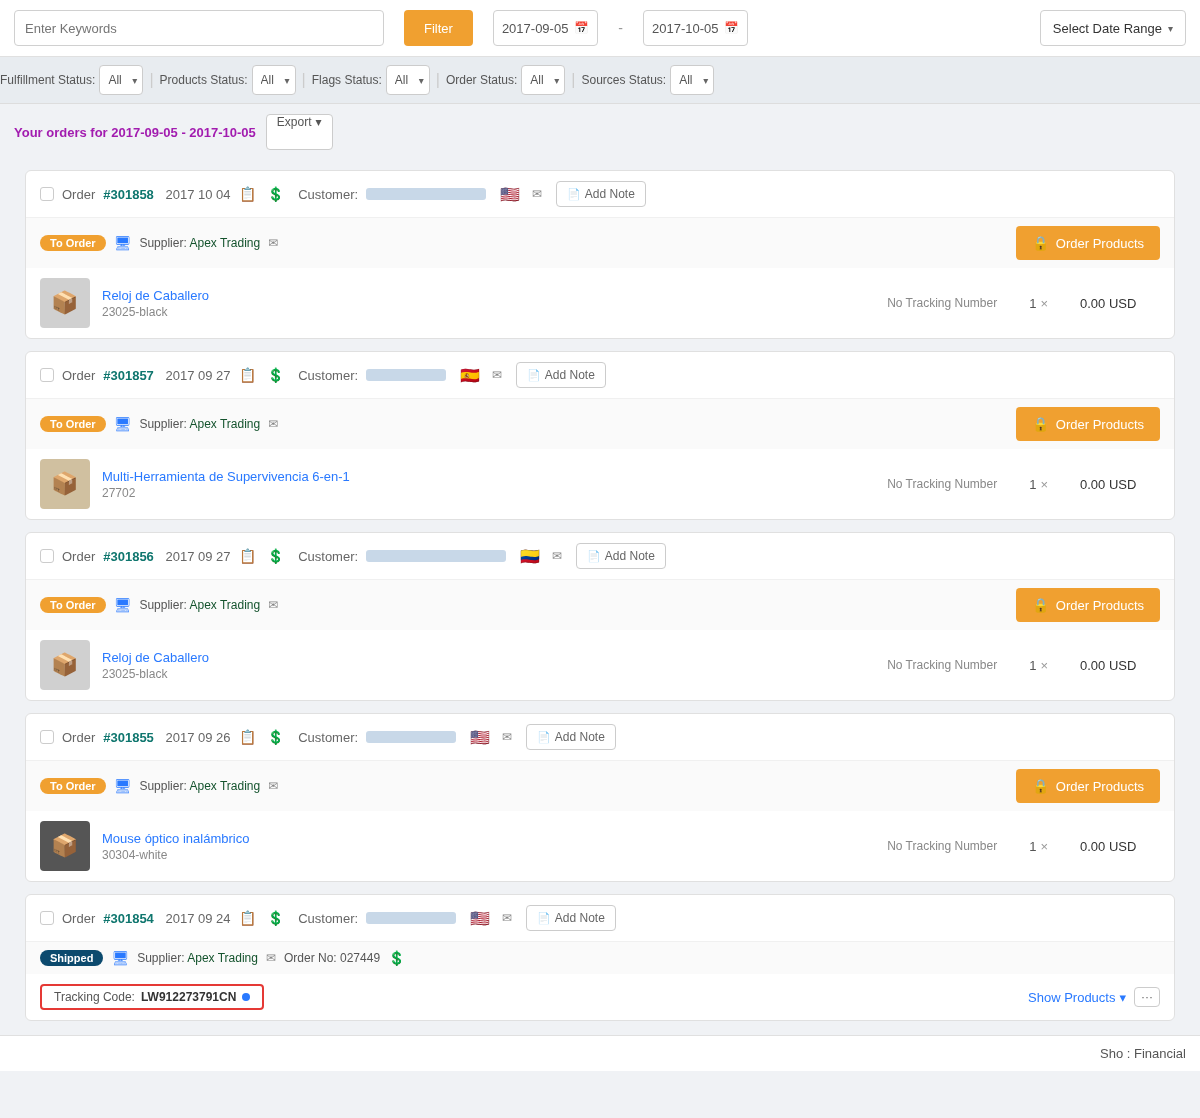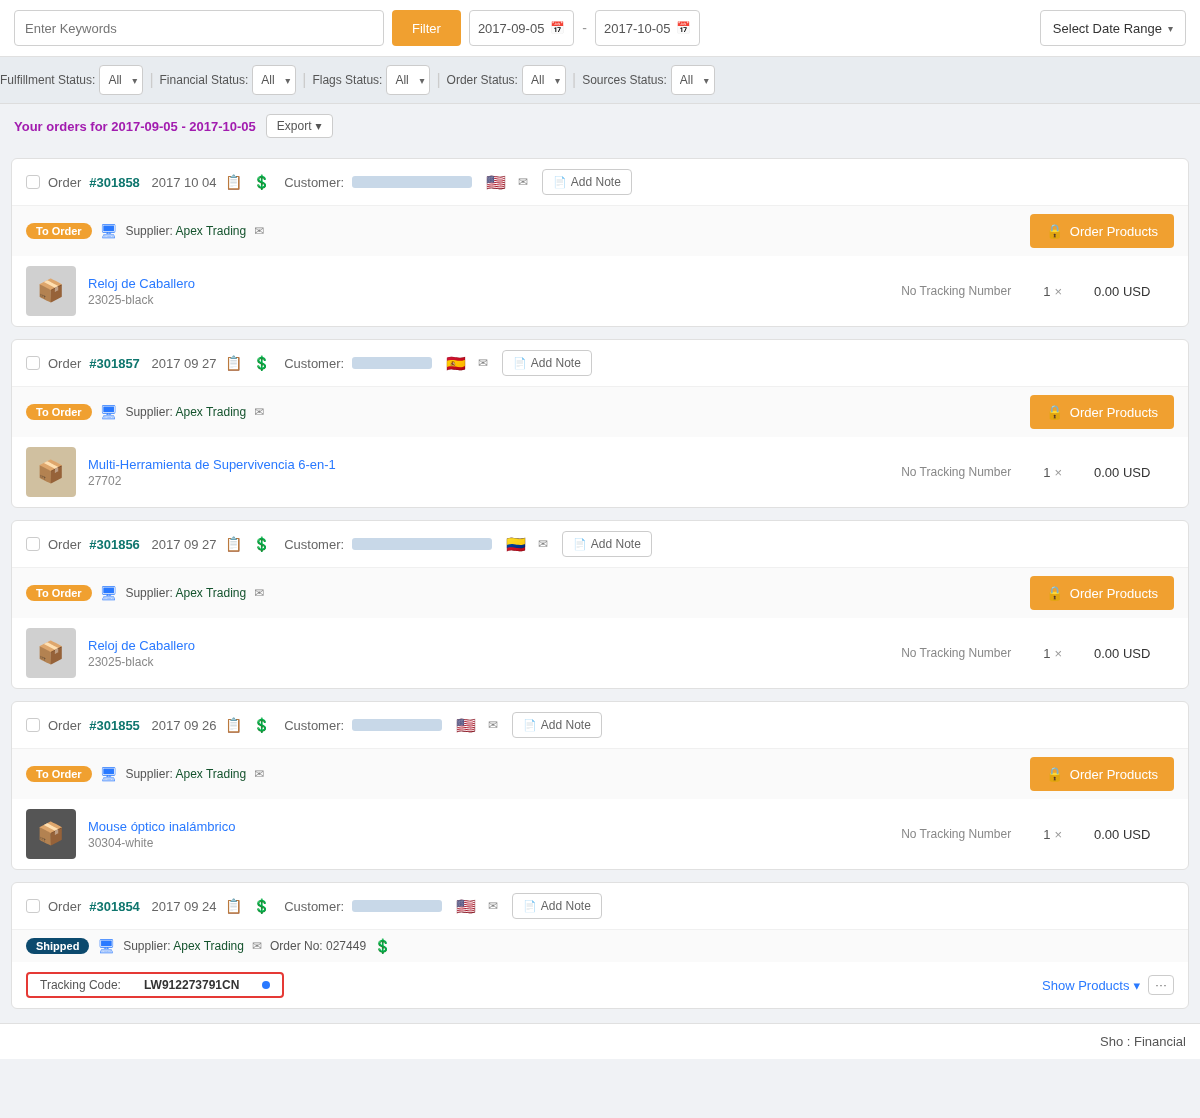--- a/index.html
+++ b/index.html
@@ -1,38 +1,38 @@
 <!DOCTYPE html>
 <html><head>
   <meta charset="utf-8">
   <style>
     * { box-sizing: border-box; margin: 0; padding: 0; }
     body { font-family: -apple-system, BlinkMacSystemFont, 'Segoe UI', Arial, sans-serif; font-size: 13px; background: #f0f2f5; color: #333; }
 
-    .top-bar { background: #fff; padding: 10px 14px; display: flex; align-items: center; gap: 8px; border-bottom: 1px solid #e0e0e0; }
+    .top-bar { background: #fff; padding: 10px 14px; display: flex; align-items: center; gap: 20px; border-bottom: 1px solid #e0e0e0; }
     .search-input { flex: 1; max-width: 370px; height: 36px; border: 1px solid #d0d0d0; border-radius: 4px; padding: 0 10px; font-size: 13px; color: #999; outline: none; }
     .filter-btn { background: #f0a030; color: #fff; border: none; border-radius: 4px; padding: 0 20px; height: 36px; font-size: 13px; cursor: pointer; }
     .date-input { height: 36px; border: 1px solid #d0d0d0; border-radius: 4px; padding: 0 8px; font-size: 13px; color: #555; display: flex; align-items: center; gap: 6px; background: #fff; }
     .date-separator { color: #999; font-size: 14px; }
     .date-range-btn { height: 36px; border: 1px solid #d0d0d0; border-radius: 4px; padding: 0 12px; font-size: 13px; color: #333; background: #fff; cursor: pointer; display: flex; align-items: center; gap: 6px; margin-left: auto; }
     .date-range-btn .chevron { font-size: 10px; color: #666; }
 
     .filter-bar { background: #e8ecf0; padding: 8px 0; display: flex; align-items: center; gap: 6px; flex-wrap: wrap; border-bottom: 1px solid #ddd; }
     .filter-select { height: 30px; border: 1px solid #ccc; border-radius: 4px; padding: 0 8px; font-size: 12px; color: #555; background: #fff; cursor: pointer; appearance: none; padding-right: 20px; position: relative; }
     .filter-group { display: flex; align-items: center; gap: 4px; }
     .filter-label { font-size: 12px; color: #555; font-weight: 500; }
     .filter-select-wrap { position: relative; display: inline-block; }
     .filter-select-wrap::after { content: '▾'; position: absolute; right: 6px; top: 50%; transform: translateY(-50%); font-size: 10px; pointer-events: none; color: #666; }
     .filter-divider { color: #ccc; font-size: 16px; }
 
     .orders-header { background: #f0f2f5; padding: 10px 14px; display: flex; align-items: center; gap: 10px; }
     .orders-title { font-size: 13px; font-weight: 600; color: #a21caf; }
-    .export-btn { height: 24px; border: 1px solid #ccc; border-radius: 4px; padding: 0 10px; font-size: 12px; color: #555; background: #fff; cursor: pointer; display: flex; align-items: center; gap: 4px; }
-
-    .orders-list { padding: 0 11px 14px; display: flex; flex-direction: column; gap: 12px; margin-top: 10px; }
+    .export-btn { height: 36px; border: 1px solid #ccc; border-radius: 4px; padding: 0 10px; font-size: 12px; color: #555; background: #fff; cursor: pointer; display: flex; align-items: flex-start; gap: 4px; }
+
+    .orders-list { padding: 0 25px 14px; display: flex; flex-direction: column; gap: 12px; margin-top: 10px; }
 
     .order-card { background: #fff; border-radius: 6px; border: 1px solid #e0e0e0; overflow: hidden; }
     .order-header { padding: 10px 14px; display: flex; align-items: center; gap: 8px; border-bottom: 1px solid #f0f0f0; }
     .order-checkbox { width: 14px; height: 14px; border: 1px solid #ccc; border-radius: 3px; flex-shrink: 0; cursor: pointer; }
     .order-num { font-weight: 700; color: #0f766e; font-size: 13px; }
     .order-date { color: #666; font-size: 13px; }
     .order-icon { width: 20px; height: 20px; display: inline-flex; align-items: center; justify-content: center; font-size: 14px; }
     .customer-label { color: #666; font-size: 13px; }
     .customer-name-blur { display: inline-block; background: #c8d8e8; border-radius: 3px; height: 12px; vertical-align: middle; }
     .flag { font-size: 16px; }
@@ -54,21 +54,21 @@
     .product-thumb-placeholder { font-size: 22px; color: #bbb; }
     .product-info { flex: 1; }
     .product-name { color: #2979ff; font-size: 13px; font-weight: 500; }
     .product-sku { color: #888; font-size: 12px; margin-top: 2px; }
     .tracking-info { color: #888; font-size: 12px; margin-left: auto; }
     .qty-info { display: flex; align-items: center; gap: 4px; color: #555; font-size: 13px; margin-left: 20px; }
     .qty-x { color: #999; }
     .price-info { color: #333; font-size: 13px; margin-left: 20px; min-width: 80px; }
 
     
-    .tracking-code-box { border: 2px solid #e53935; border-radius: 4px; padding: 4px 12px; font-size: 12px; color: #555; display: flex; align-items: center; gap: 23px; }
+    .tracking-code-box { border: 2px solid #e53935; border-radius: 4px; padding: 4px 12px; font-size: 12px; color: #555; display: flex; align-items: center; gap: 6px; }
     .tracking-code-val { color: #333; font-weight: 600; }
     .tracking-dot { width: 8px; height: 8px; background: #2979ff; border-radius: 50%; flex-shrink: 0; }
     .show-products-btn { background: none; border: none; color: #2979ff; font-size: 13px; cursor: pointer; display: flex; align-items: center; gap: 4px; }
     .more-btn { border: 1px solid #ccc; border-radius: 4px; padding: 2px 6px; font-size: 12px; color: #666; background: #fff; cursor: pointer; }
     .order-no-text { font-size: 12px; color: #555; }
     .dollar-icon { color: #4caf50; font-size: 14px; }
 
     .bottom-bar { background: #fff; border-top: 1px solid #e0e0e0; padding: 10px 14px; display: flex; align-items: center; justify-content: flex-end; gap: 8px; }
     .sho-text { font-size: 13px; color: #555; }
 
@@ -99,21 +99,21 @@
   <div class="filter-group">
     <span class="filter-label">Fulfillment Status:</span>
     <div class="filter-select-wrap">
       <select class="filter-select">
         <option>All</option>
       </select>
     </div>
   </div>
   <span class="filter-divider">|</span>
   <div class="filter-group">
-    <span class="filter-label">Financial Status:</span>
+    <span class="filter-label">Products Status:</span>
     <div class="filter-select-wrap">
       <select class="filter-select">
         <option>All</option>
       </select>
     </div>
   </div>
   <span class="filter-divider">|</span>
   <div class="filter-group">
     <span class="filter-label">Flags Status:</span>
     <div class="filter-select-wrap">

